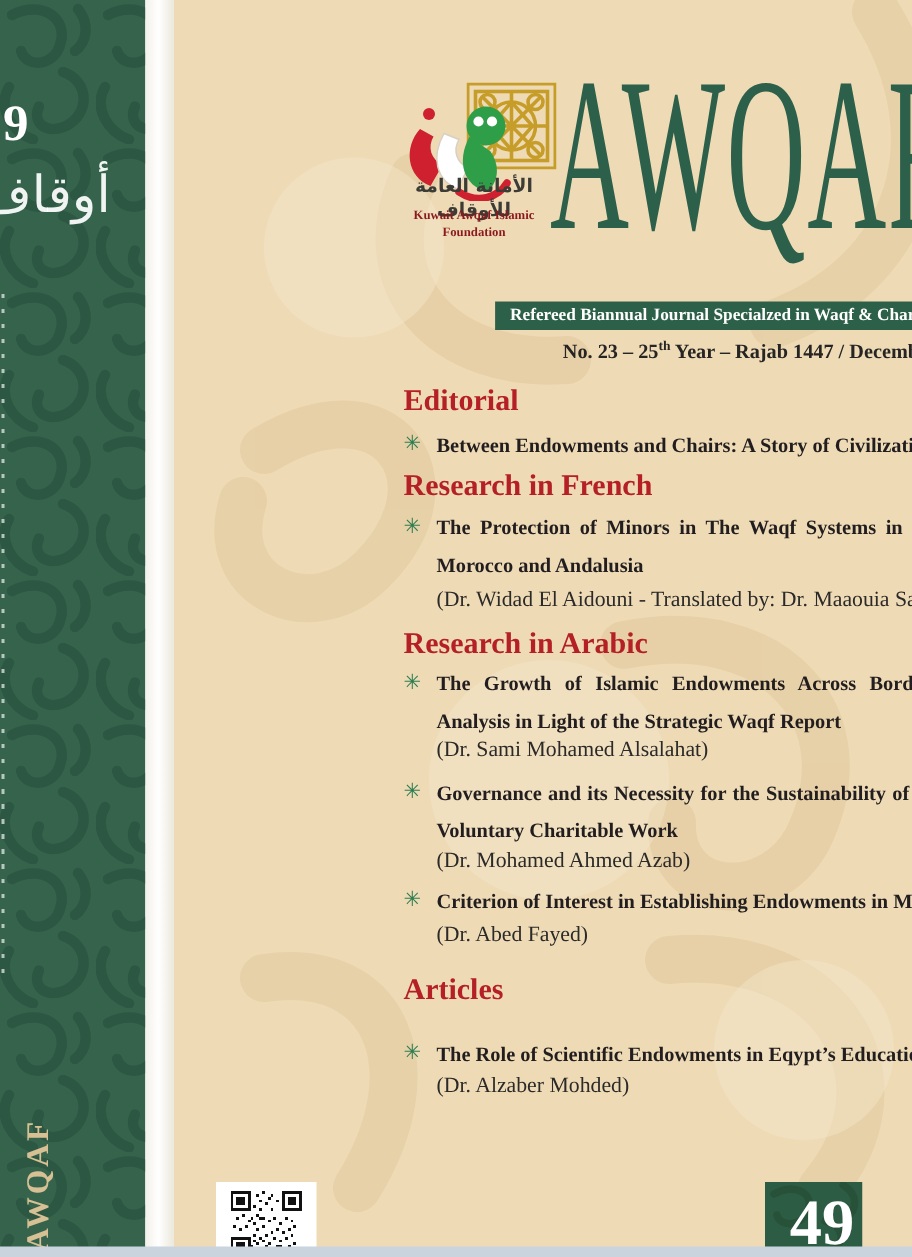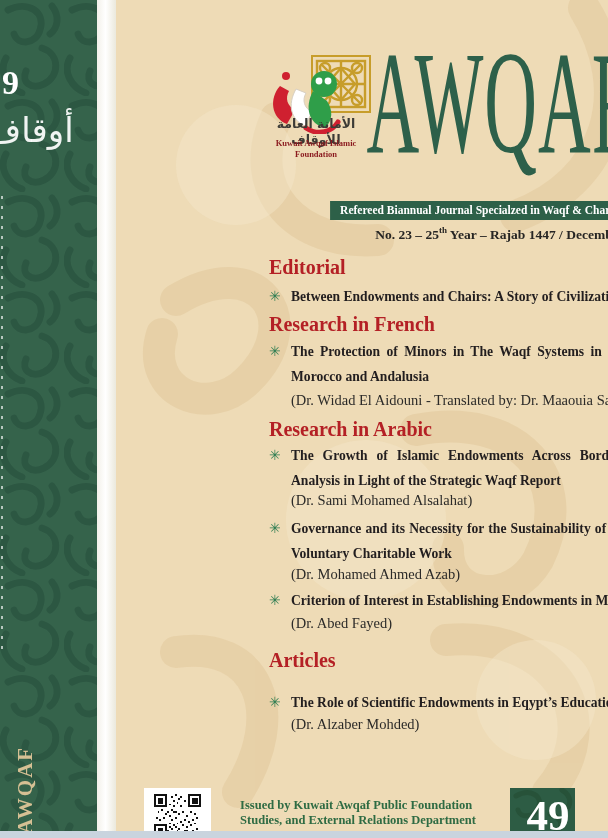--- a/index.html
+++ b/index.html
@@ -246,24 +246,20 @@
           <rect x="1" y="17" width="5" height="4"></rect>
       </g>
       <g fill="#111111">
         <rect x="2" y="2" width="3" height="3"></rect>
           <rect x="20" y="2" width="3" height="3"></rect>
           <rect x="2" y="18" width="3" height="3"></rect>
       </g>
     </svg>
   </div>
 
-  <div class="issued">
-    <div>Issued by Kuwait Awqaf Public Foundation</div>
-    <div>Studies, and External Relations Department</div>
-  </div>
 
   <div class="badge">
     <svg width="65" height="45">
       <rect width="65" height="45" fill="#2d5c44"></rect>
       <g fill="none" stroke="#275239" stroke-width="5" stroke-linecap="round">
         <path d="M6 8 C 20 0, 34 8, 28 20 C 24 30, 10 30, 8 22"></path>
         <path d="M40 26 C 54 30, 54 42, 42 46"></path>
         <path d="M52 2 C 62 8, 62 18, 54 24"></path>
       </g>
     </svg>

